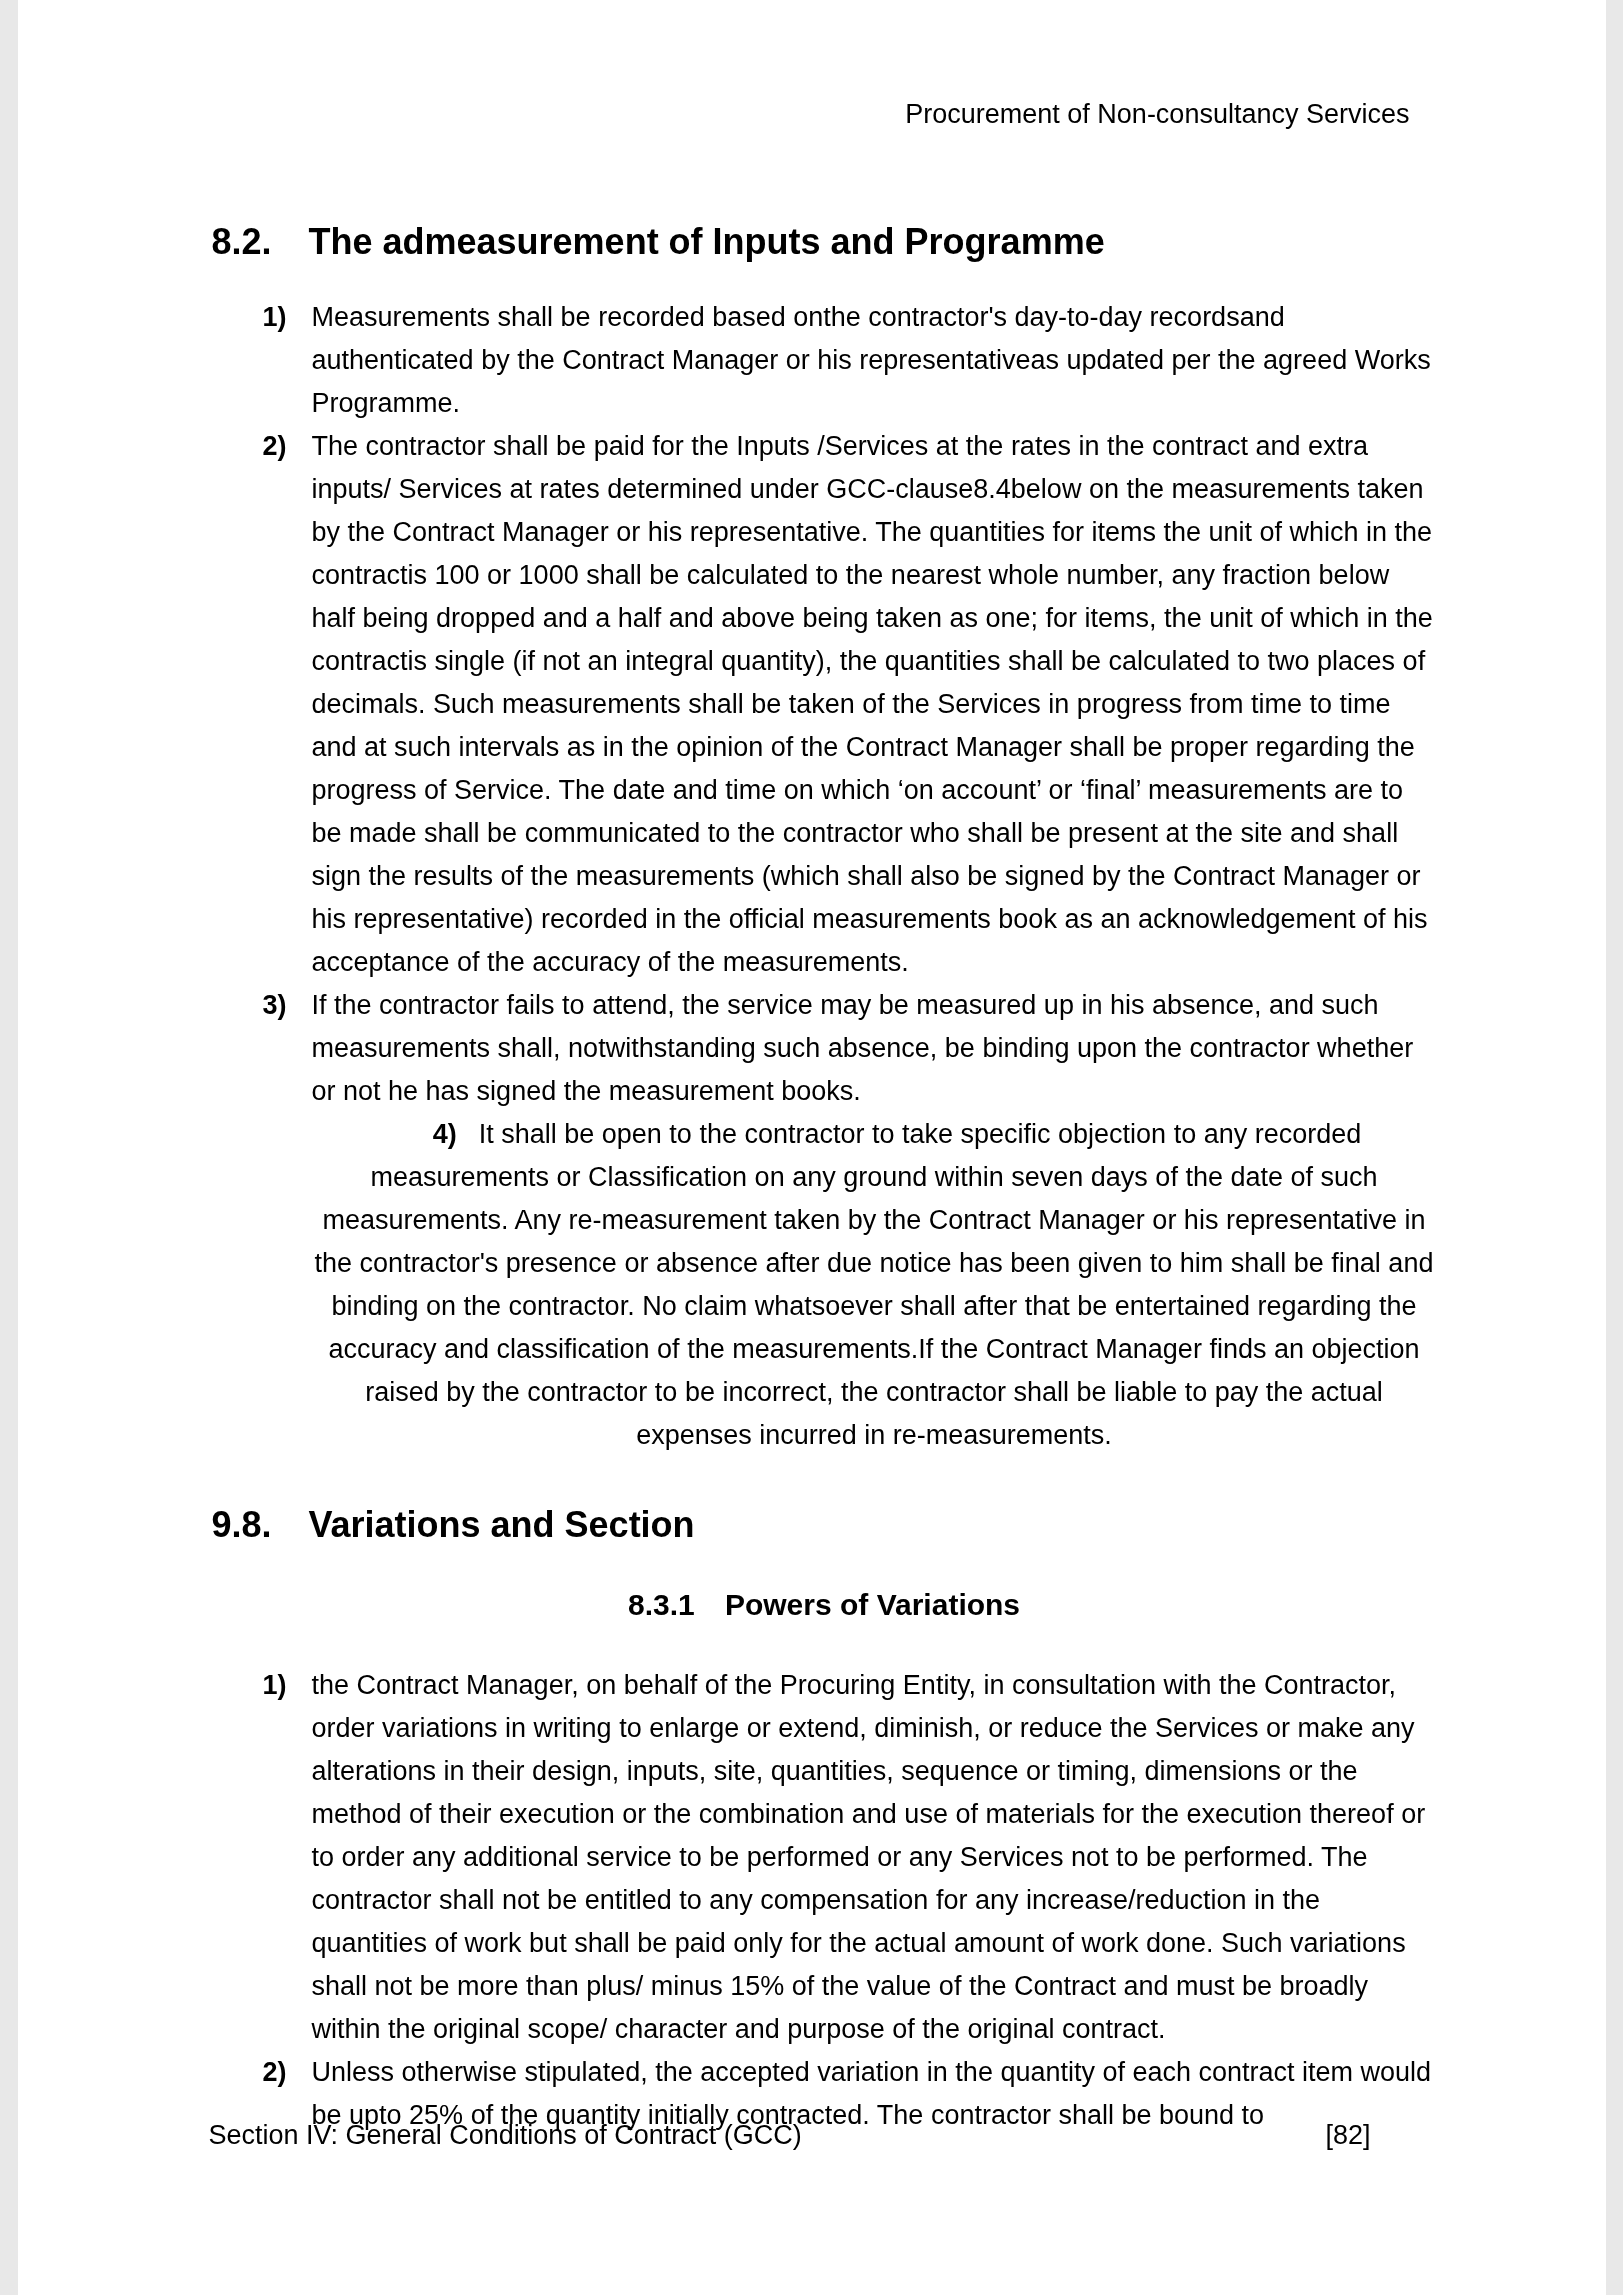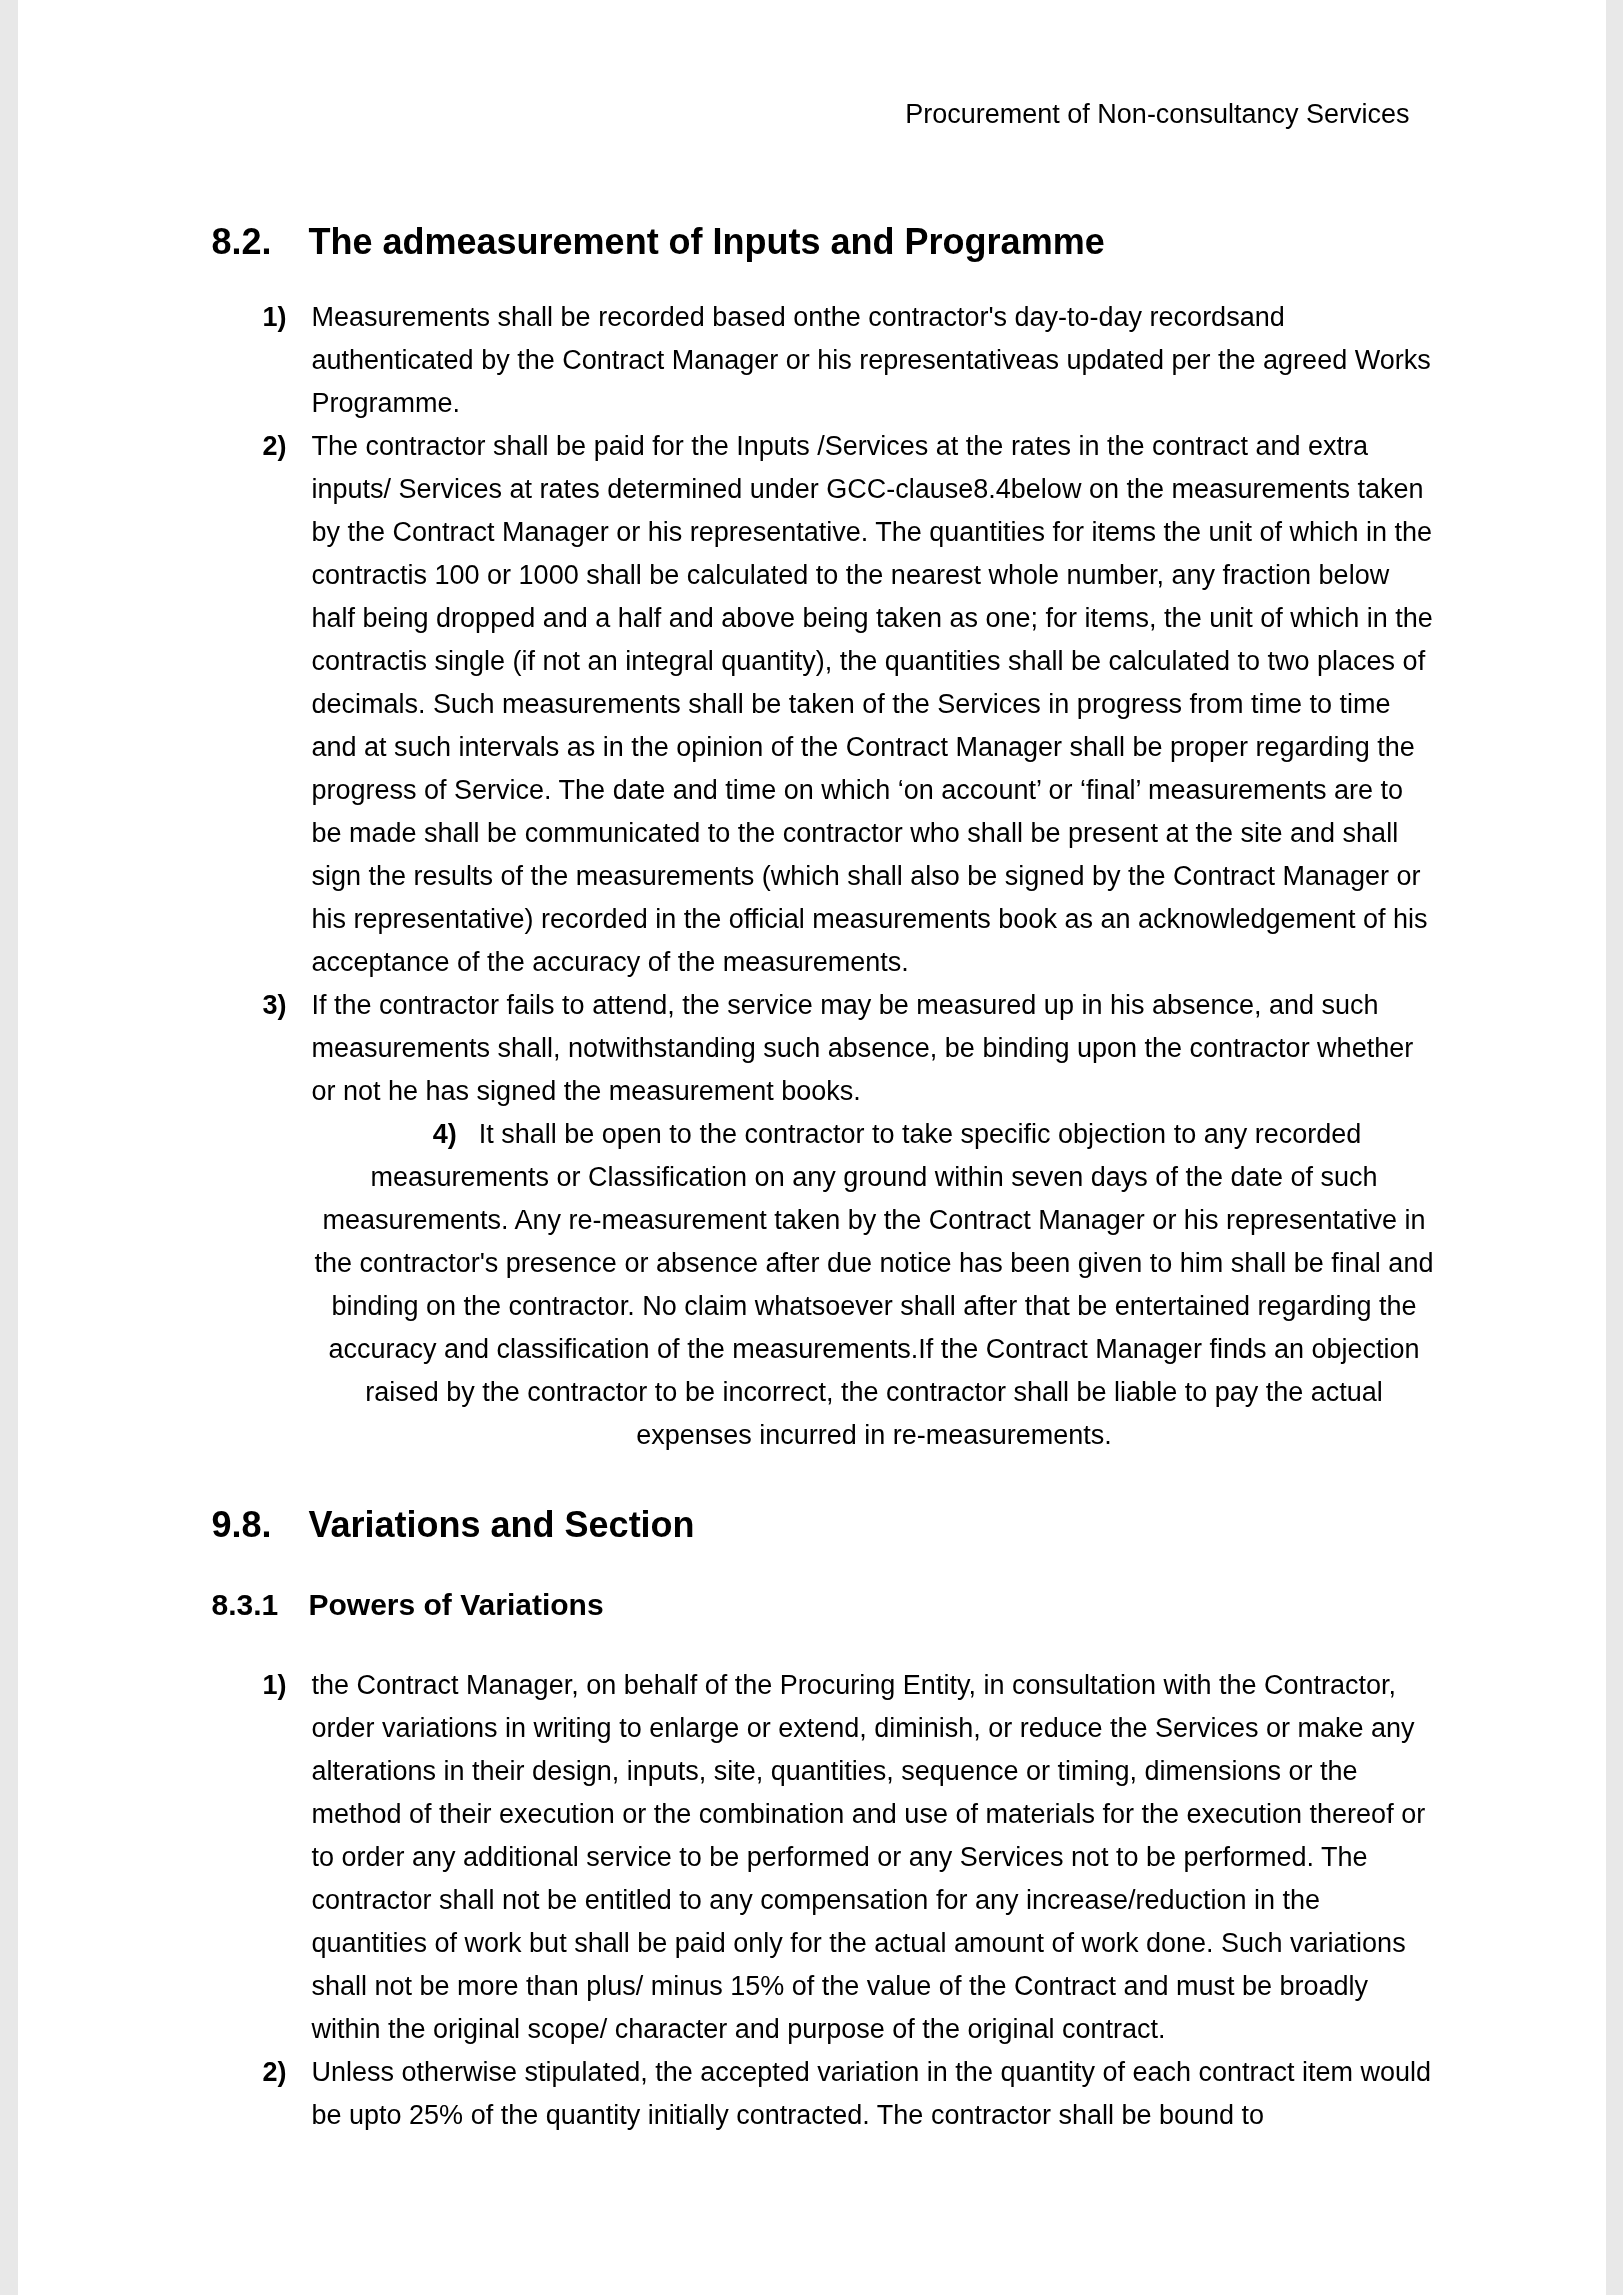--- a/index.html
+++ b/index.html
@@ -35,20 +35,21 @@
   }
   .h2 .h-num{width:97px;flex:none;}
   .h2-82{margin:0 0 34px 0;}
   .h2-83{margin:47px 0 0 0;}
   .h3{
     display:flex;
     font-weight:700;
     font-size:30px;
     line-height:1.15;
     margin:42px 0 0 0;
+    justify-content:center;
   }
   .h3 .h-num{width:97px;flex:none;}
   .list-82{margin:0;}
   .list-831{margin:42px 0 0 0;}
   .li{
     display:flex;
     font-size:27px;
     line-height:43px;
     margin-left:51px;
   }
@@ -131,15 +132,19 @@
 
       <div class="li">
         <span class="num">2)</span>
         <div class="li-text">Unless otherwise stipulated, the accepted variation in the quantity of each contract item would be upto 25% of the quantity initially contracted. The contractor shall be bound to</div>
       </div>
 
     </div>
 
   </div>
 
+  <div class="footer">
+    <span>Section IV: General Conditions of Contract (GCC)</span>
+    <span>[82]</span>
+  </div>
 
 </div>
 
 
 </body></html>

